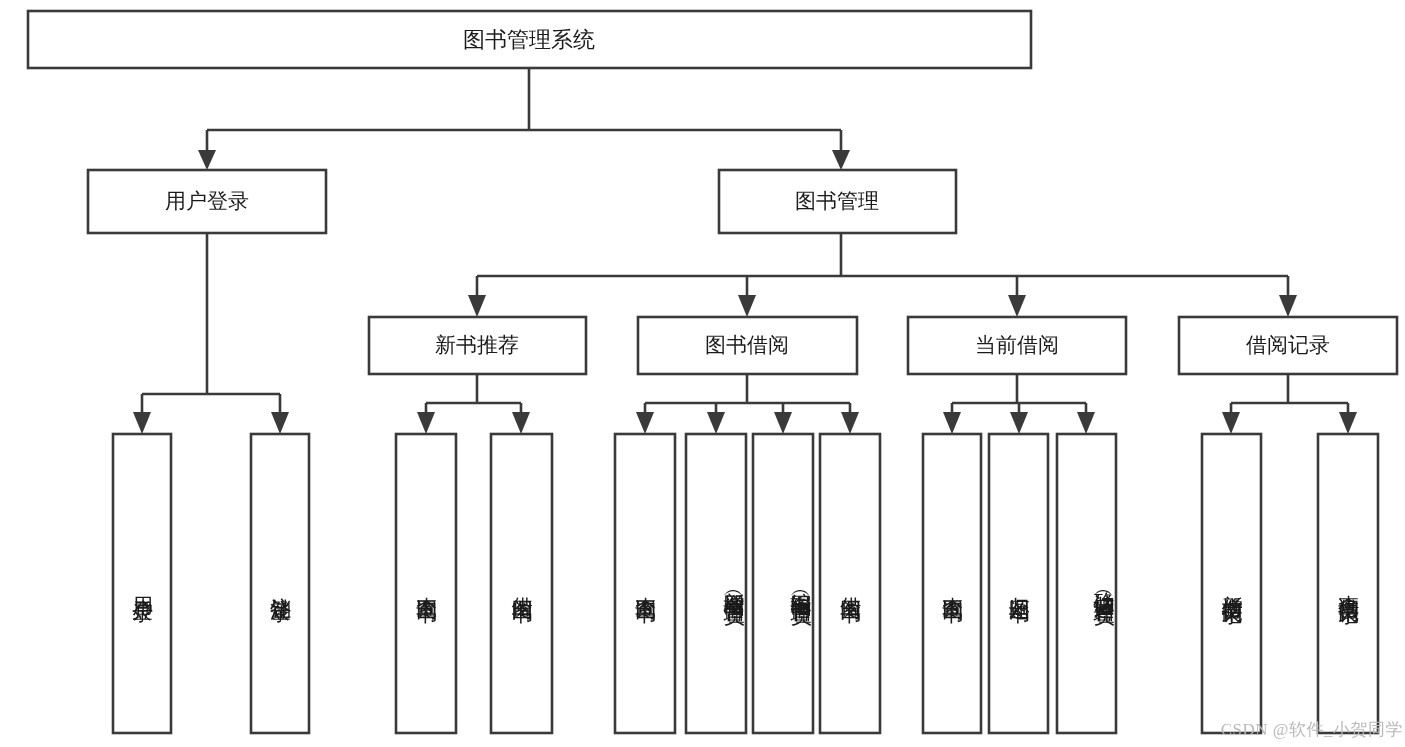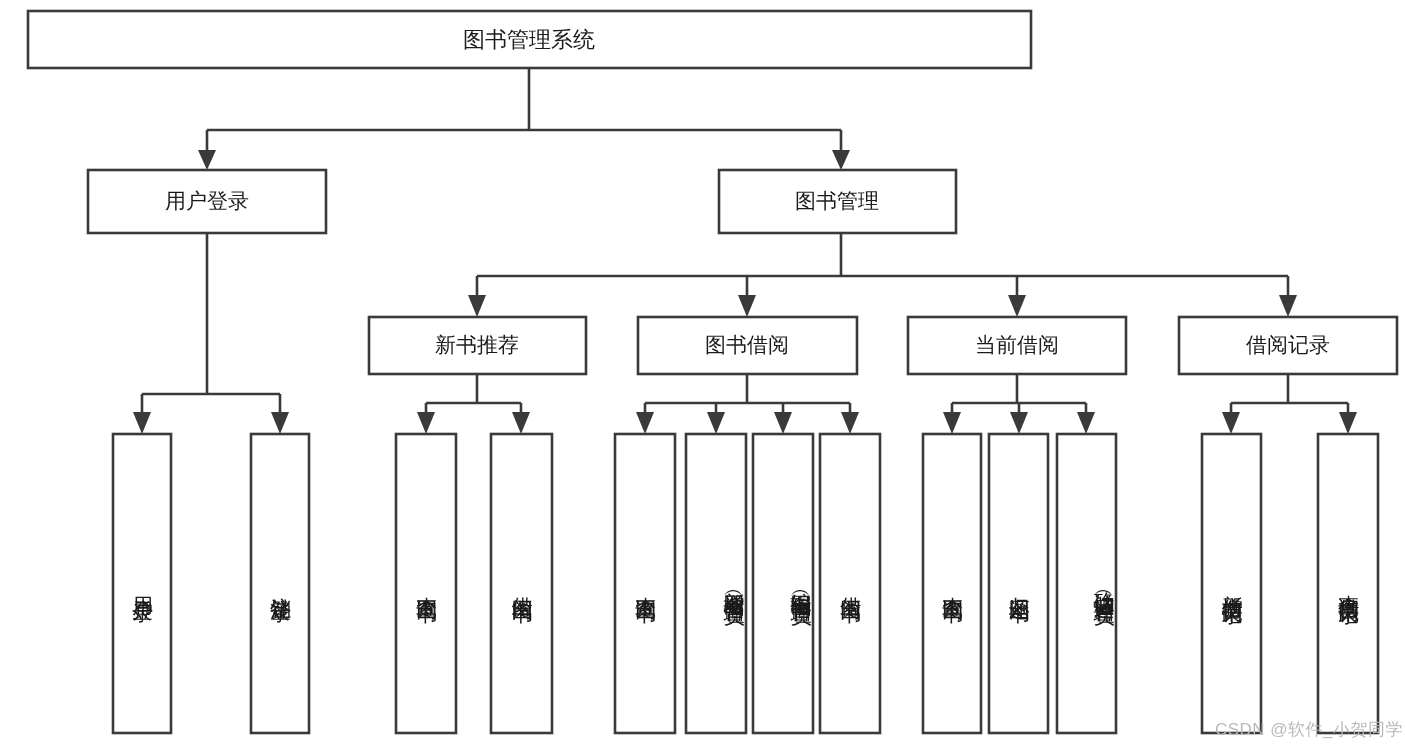--- a/index.html
+++ b/index.html
@@ -65,21 +65,21 @@
     line-height: 1.22;
     letter-spacing: 2px;
     color: #1b1b1b;
     pointer-events: none;
     white-space: nowrap;
   }
   .watermark {
     position: absolute;
     right: 10px;
     bottom: 6px;
-    font-family: Liberation Sans, sans-serif;
+    font-family: Liberation Serif, serif;
     font-size: 17px;
     color: #b9b9b9;
     letter-spacing: 0.5px;
     white-space: nowrap;
   }
 </style>
 </head>
 <body>
 
 <div id="diagram-root">

